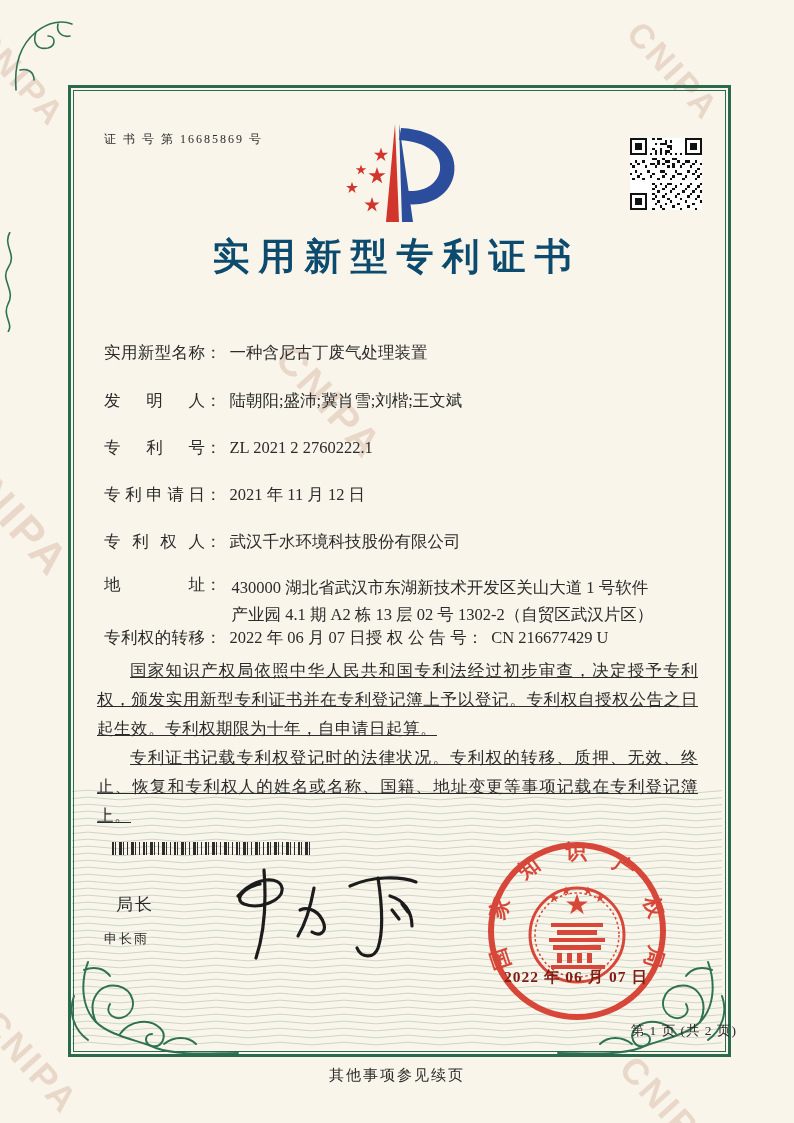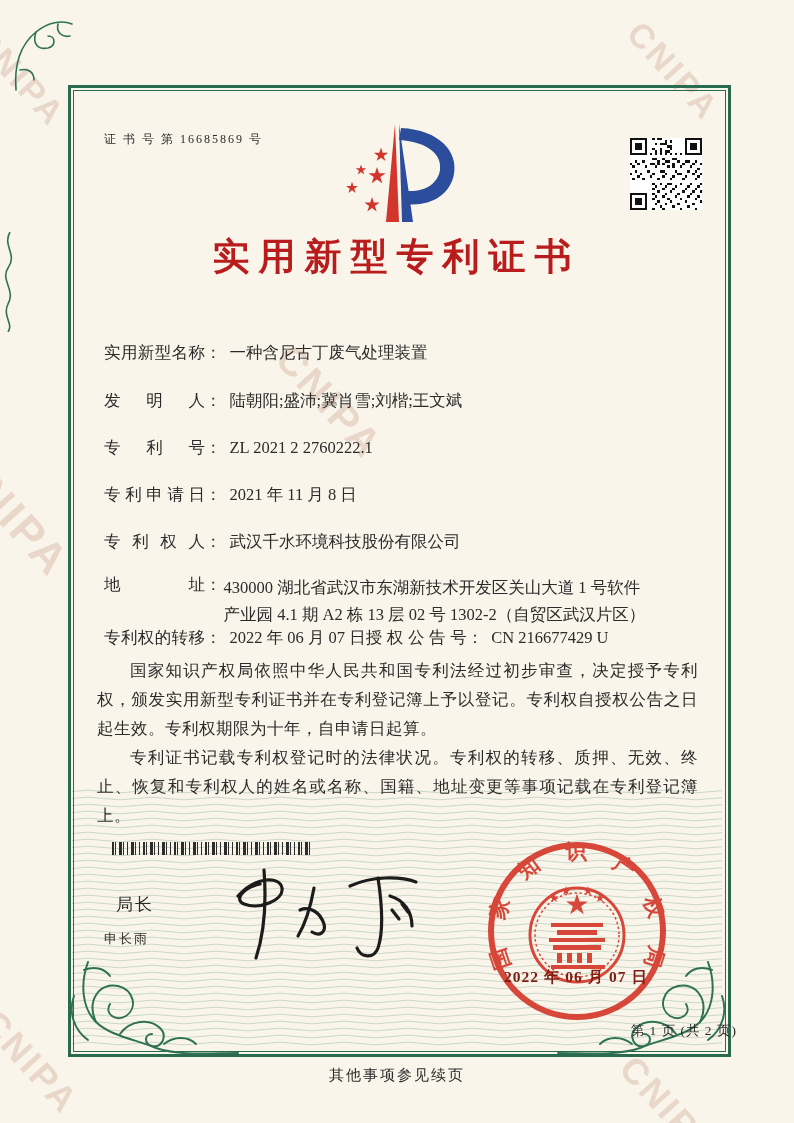--- a/index.html
+++ b/index.html
@@ -21,35 +21,35 @@
   
   .guilloche{position:absolute;left:72px;top:788px;width:650px;height:260px;}
   
   .certno{position:absolute;left:104px;top:131px;font-size:12px;letter-spacing:2px;}
   
   .logo{position:absolute;left:332px;top:118px;}
   .qr{position:absolute;left:630px;top:138px;}
   
   .title{
     position:absolute;left:68px;top:232px;width:657px;text-align:center;
-    font-size:37px;font-weight:bold;letter-spacing:9px;color:#b91c1c;
+    font-size:37px;font-weight:bold;letter-spacing:9px;color:#0c4a6e;
   }
   
   .frow{position:absolute;left:104px;font-size:16.5px;white-space:nowrap;}
   .flabel{display:inline-block;width:101px;text-align:justify;text-align-last:justify;}
   .fcolon{display:inline-block;}
   .fvalue{display:inline-block;margin-left:8px;}
-  .addr-lines{display:inline-block;vertical-align:top;margin-left:2px;white-space:normal;width:480px;line-height:27px;}
+  .addr-lines{display:inline-block;vertical-align:top;margin-left:10px;white-space:normal;width:480px;line-height:27px;}
   .grant-gap{}
   
   .bodytext{
     position:absolute;left:97px;top:656px;width:601px;font-size:16.5px;
     line-height:29px;text-align:justify;letter-spacing:0.5px;
   }
-  .bodytext p{margin:0;text-indent:2em;}
+  .bodytext p{margin:0;text-indent:2em;text-decoration:underline;}
   
   .barcode{
     position:absolute;left:112px;top:842px;width:201px;height:13px;
     background:repeating-linear-gradient(90deg,
       #2d2d2d 0 2px,transparent 2px 3px,
       #2d2d2d 3px 4px,transparent 4px 7px,
       #2d2d2d 7px 10px,transparent 10px 11px,
       #2d2d2d 11px 12px,transparent 12px 15px,
       #2d2d2d 15px 16px,transparent 16px 19px,
       #2d2d2d 19px 22px,transparent 22px 23px,
@@ -169,21 +169,21 @@
   <div class="frow" style="top:342px;">
     <span class="flabel">实用新型名称</span><span class="fcolon">：</span><span class="fvalue">一种含尼古丁废气处理装置</span>
   </div>
   <div class="frow" style="top:390px;">
     <span class="flabel">发明人</span><span class="fcolon">：</span><span class="fvalue">陆朝阳;盛沛;冀肖雪;刘楷;王文斌</span>
   </div>
   <div class="frow" style="top:437px;">
     <span class="flabel">专利号</span><span class="fcolon">：</span><span class="fvalue">ZL 2021 2 2760222.1</span>
   </div>
   <div class="frow" style="top:484px;">
-    <span class="flabel">专利申请日</span><span class="fcolon">：</span><span class="fvalue">2021 年 11 月 8 日</span>
+    <span class="flabel">专利申请日</span><span class="fcolon">：</span><span class="fvalue">2021 年 11 月 12 日</span>
   </div>
   <div class="frow" style="top:531px;">
     <span class="flabel">专利权人</span><span class="fcolon">：</span><span class="fvalue">武汉千水环境科技股份有限公司</span>
   </div>
   <div class="frow" style="top:574px;">
     <span class="flabel">地址</span><span class="fcolon">：</span><span class="addr-lines"><span>430000 湖北省武汉市东湖新技术开发区关山大道 1 号软件</span><br><span>产业园 4.1 期 A2 栋 13 层 02 号 1302-2（自贸区武汉片区）</span></span>
   </div>
   <div class="frow" style="top:627px;">
     <span class="flabel">专利权的转移</span><span class="fcolon">：</span><span class="fvalue">2022 年 06 月 07 日</span><span class="flabel grant-gap">授权公告号</span><span class="fcolon">：</span><span class="fvalue">CN 216677429 U</span>
   </div>

